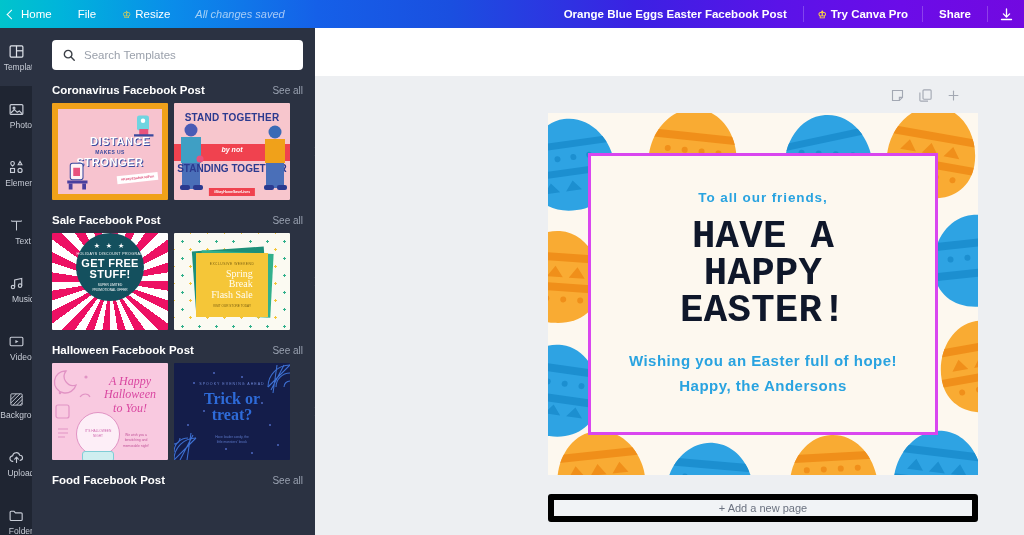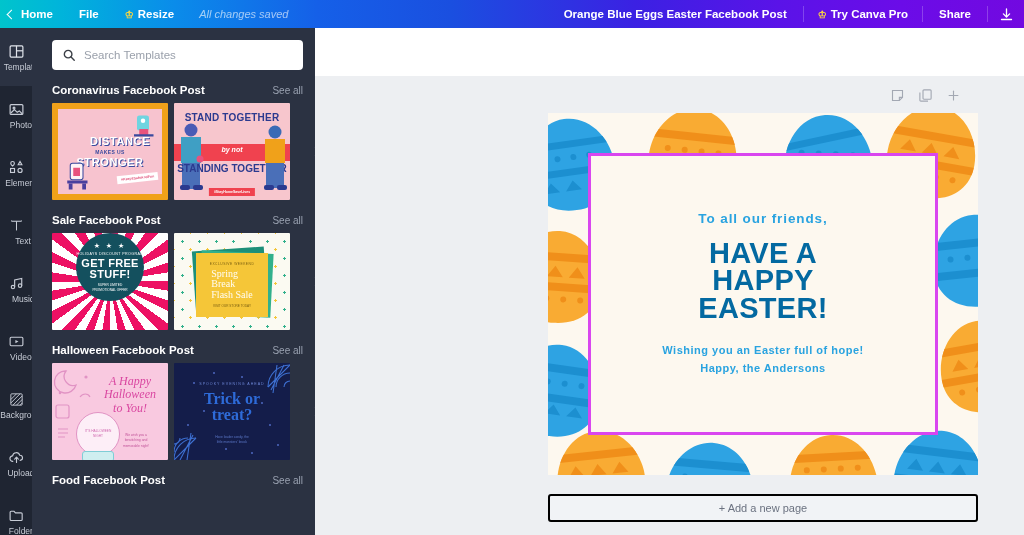--- a/index.html
+++ b/index.html
@@ -18,21 +18,21 @@
     background: linear-gradient(90deg,
       #00c4cc 0%, #00b4db 6%, #0a8cea 17%,
       #1560e8 31%, #1a4fe0 44%, #3b21e3 62%,
       #5a13e8 76%, #6b0ce8 88%, #7209e0 100%);
     display: flex; align-items: center;
     color: #ffffff;
   }
   .hdr-left { display: flex; align-items: center; height: 28px; }
   .hdr-item {
     display: flex; align-items: center; height: 20px;
-    padding: 0 13px; font-size: 11.5px; font-weight: bold;
+    padding: 0 13px; font-size: 11.5px; font-weight: normal;
     color: #ffffff; white-space: nowrap;
   }
   .hdr-item.home { padding-left: 8px; gap: 5px; }
   .back-chev {
     display: inline-block; width: 7px; height: 7px;
     border-left: 1.6px solid #fff; border-bottom: 1.6px solid #fff;
     transform: rotate(45deg); margin-right: 1px;
   }
   .crown { font-size: 10px; margin-right: 4px; color: #ffd83d; }
   .saved {
@@ -243,21 +243,21 @@
     position: absolute; left: 22px; top: 20px;
     width: 72px; height: 64px; background: #f5c638;
     display: flex; flex-direction: column;
     align-items: center; justify-content: center;
   }
   .t-spring .top-l {
     font-size: 3.3px; color: #7a5f10; letter-spacing: .5px; margin-bottom: 3px;
   }
   .t-spring .ttl {
     font-size: 10px; color: #fffdf4; line-height: 1.02;
-    text-align: left; font-family: "Liberation Serif", serif;
+    text-align: right; font-family: "Liberation Serif", serif;
   }
   .t-spring .bot-l { font-size: 3.1px; color: #7a5f10; margin-top: 4px; }
 
   
   .t-hw { background: #f9c9e0; position: relative; overflow: hidden; padding-left: 20px; }
   .t-hw .script {
     position: absolute; right: 5px; top: 12px;
     width: 66px; text-align: center;
     font-family: "Liberation Serif", serif;
     font-style: italic; font-size: 12px; color: #d946a0;
@@ -341,33 +341,33 @@
     border: 3px solid #d946ef;
     display: flex; flex-direction: column;
     align-items: center; justify-content: center;
     z-index: 5;
   }
   .greet {
     font-size: 13.5px; font-weight: bold; color: #29a3e0;
     letter-spacing: .9px; margin-bottom: 14px;
   }
   .hero {
-    font-size: 29px; font-weight: bold; color: #0369a1;
-    line-height: .96; text-align: center; letter-spacing: .3px;
+    font-size: 39px; font-weight: bold; color: #0f172a;
+    line-height: .96; text-align: center; letter-spacing: .3px; font-family: Liberation Mono, monospace;
   }
   .closing {
     margin-top: 18px; text-align: center;
-    font-size: 11px; font-weight: bold; color: #29a3e0;
+    font-size: 15px; font-weight: bold; color: #29a3e0;
     line-height: 1.65; letter-spacing: .5px;
   }
 
   .add-page {
     position: absolute; left: 548px; top: 494px;
     width: 430px; height: 28px;
-    background: #f1f3f6; border: 2px solid #000000; border-radius: 3px;
+    background: #f1f3f6; border: 6px solid #000000; border-radius: 3px;
     display: flex; align-items: center; justify-content: center;
     font-size: 11px; color: #6b7280;
   }
 </style>
 </head>
 <body>
 
 <div id="app">
 
   <div class="header">

